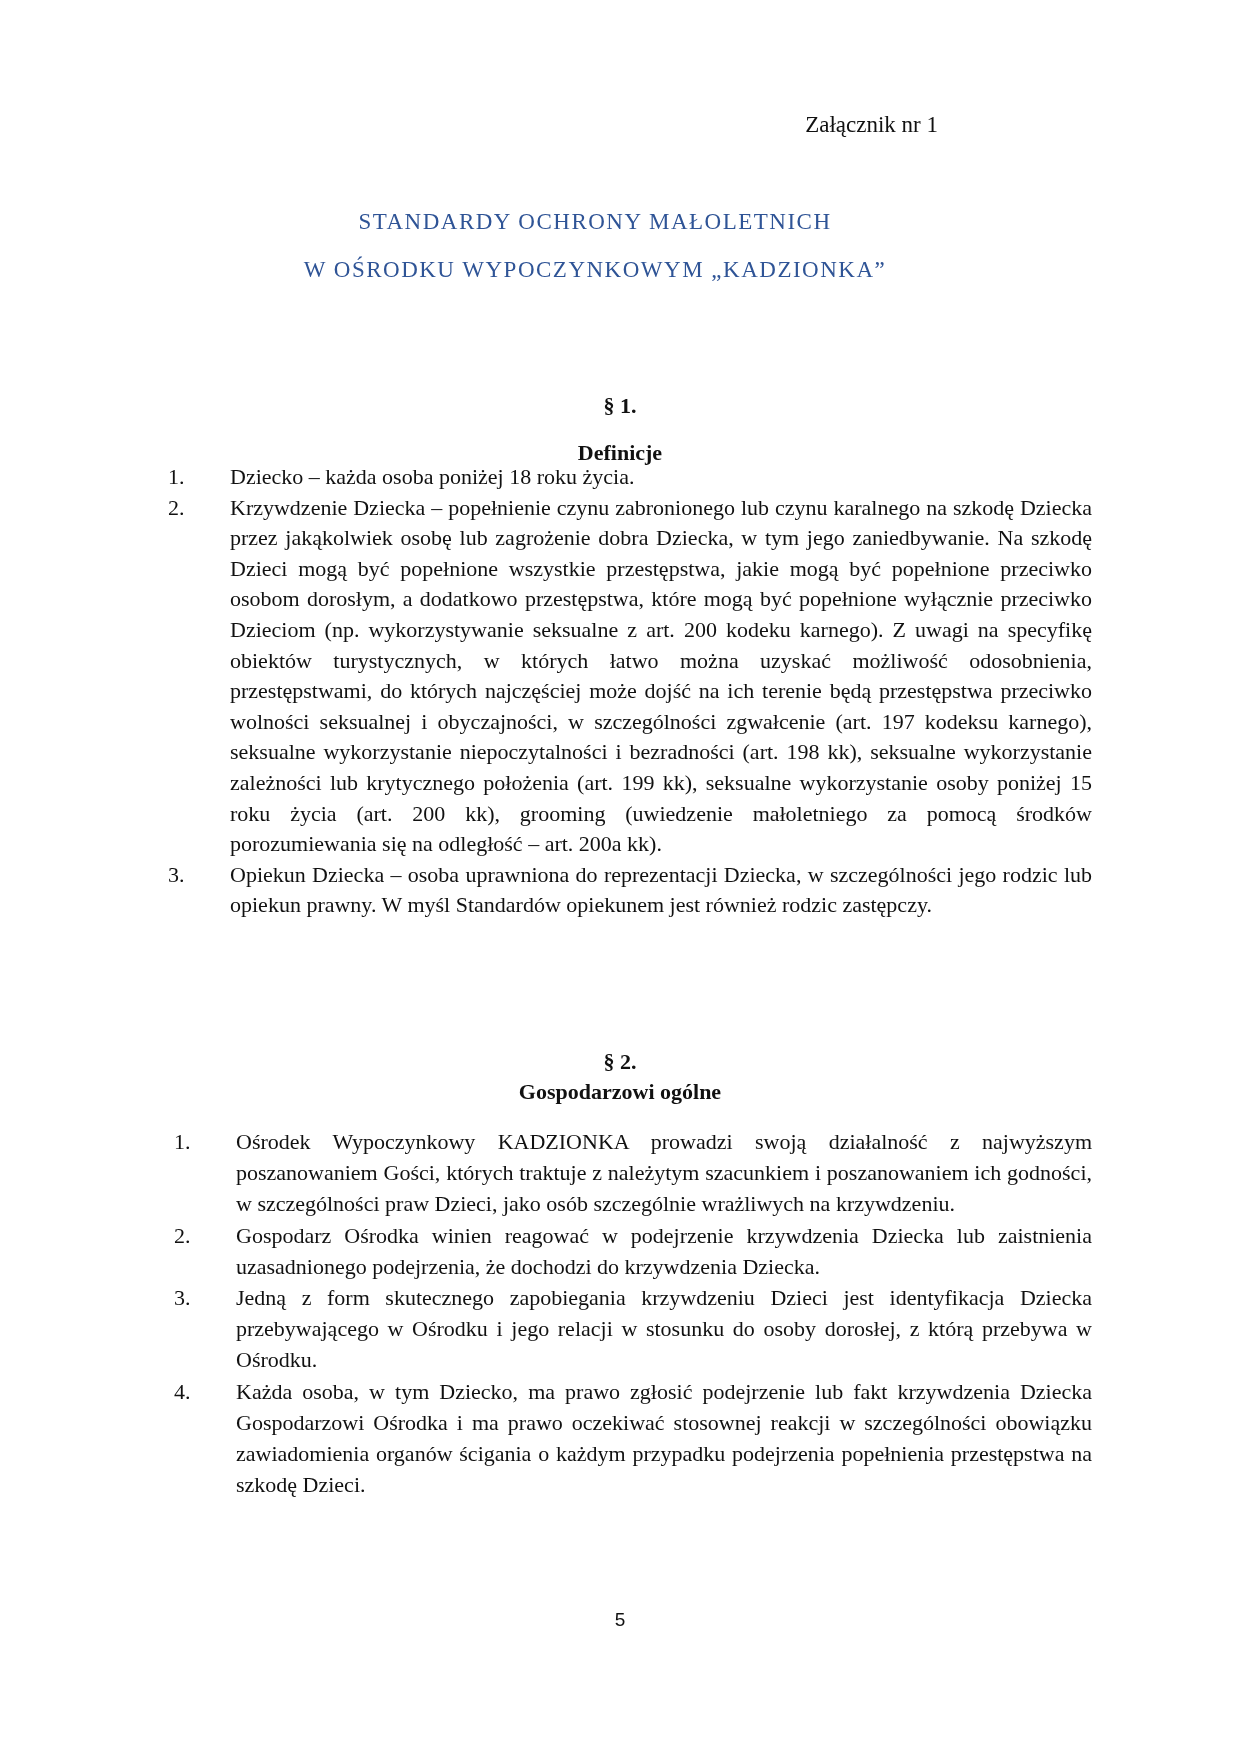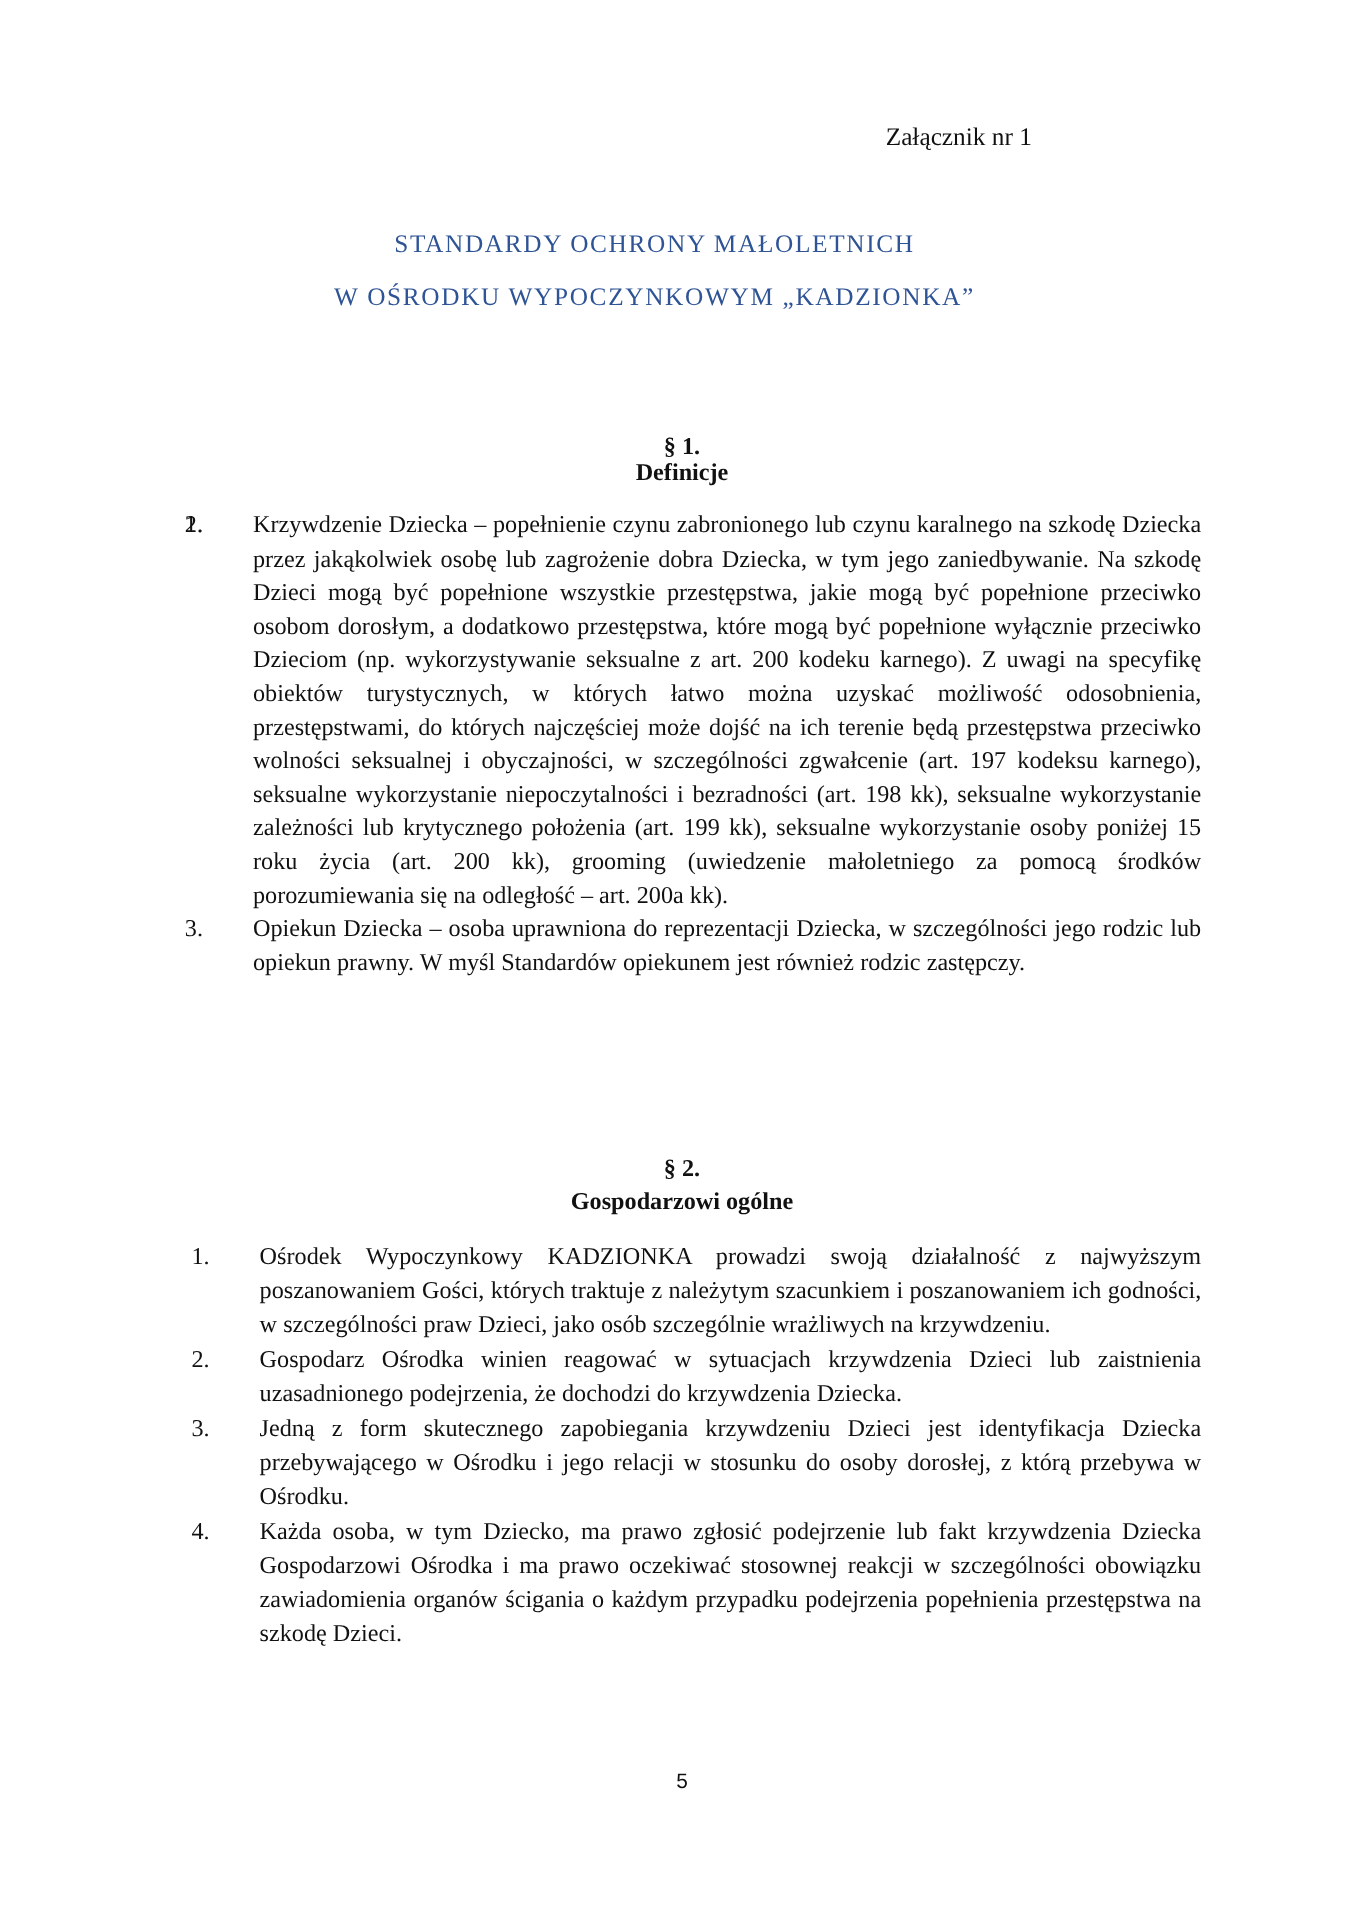--- a/index.html
+++ b/index.html
@@ -27,25 +27,26 @@
 <body>
 
 <div class="page">
 
   <div class="annex">Załącznik nr 1</div>
 
   <div class="title t1">STANDARDY OCHRONY MAŁOLETNICH</div>
   <div class="title t2">W OŚRODKU WYPOCZYNKOWYM „KADZIONKA”</div>
 
   <div class="sec-head" style="top:390px;">§ 1.</div>
-  <div class="sec-head" style="top:422px; top:393px; margin-top:20px;">Definicje</div>
+  <div class="sec-head" style="top:422px; top:393px; margin-top:44px;">Definicje</div>
 
   <ol class="list list1">
     <li>
       <span class="num">1.</span>
+      <span>Dziecko – każda osoba poniżej 18 roku życia.</span>
     </li>
     <li>
       <span class="num">2.</span>
       <span>Krzywdzenie Dziecka – popełnienie czynu zabronionego lub czynu karalnego na szkodę Dziecka przez jakąkolwiek osobę lub zagrożenie dobra Dziecka, w tym jego zaniedbywanie. Na szkodę Dzieci mogą być popełnione wszystkie przestępstwa, jakie mogą być popełnione przeciwko osobom dorosłym, a dodatkowo przestępstwa, które mogą być popełnione wyłącznie przeciwko Dzieciom (np. wykorzystywanie seksualne z art. 200 kodeku karnego). Z uwagi na specyfikę obiektów turystycznych, w których łatwo można uzyskać możliwość odosobnienia, przestępstwami, do których najczęściej może dojść na ich terenie będą przestępstwa przeciwko wolności seksualnej i obyczajności, w szczególności zgwałcenie (art. 197 kodeksu karnego), seksualne wykorzystanie niepoczytalności i bezradności (art. 198 kk), seksualne wykorzystanie zależności lub krytycznego położenia (art. 199 kk), seksualne wykorzystanie osoby poniżej 15 roku życia (art. 200 kk), grooming (uwiedzenie małoletniego za pomocą środków porozumiewania się na odległość – art. 200a kk).</span>
     </li>
     <li>
       <span class="num">3.</span>
       <span>Opiekun Dziecka – osoba uprawniona do reprezentacji Dziecka, w szczególności jego rodzic lub opiekun prawny. W myśl Standardów opiekunem jest również rodzic zastępczy.</span>
     </li>
   </ol>
@@ -53,21 +54,21 @@
   <div class="sec-head" style="top:1046px;">§ 2.</div>
   <div class="sec-head" style="top:1076px;">Gospodarzowi ogólne</div>
 
   <ol class="list list2">
     <li>
       <span class="num">1.</span>
       <span>Ośrodek Wypoczynkowy KADZIONKA prowadzi swoją działalność z najwyższym poszanowaniem Gości, których traktuje z należytym szacunkiem i poszanowaniem ich godności, w szczególności praw Dzieci, jako osób szczególnie wrażliwych na krzywdzeniu.</span>
     </li>
     <li>
       <span class="num">2.</span>
-      <span>Gospodarz Ośrodka winien reagować w sytuacjach krzywdzenia Dzieci lub zaistnienia uzasadnionego podejrzenia, że dochodzi do krzywdzenia Dziecka.</span>
+      <span>Gospodarz Ośrodka winien reagować w podejrzenie krzywdzenia Dziecka lub zaistnienia uzasadnionego podejrzenia, że dochodzi do krzywdzenia Dziecka.</span>
     </li>
     <li>
       <span class="num">3.</span>
       <span>Jedną z form skutecznego zapobiegania krzywdzeniu Dzieci jest identyfikacja Dziecka przebywającego w Ośrodku i jego relacji w stosunku do osoby dorosłej, z którą przebywa w Ośrodku.</span>
     </li>
     <li>
       <span class="num">4.</span>
       <span>Każda osoba, w tym Dziecko, ma prawo zgłosić podejrzenie lub fakt krzywdzenia Dziecka Gospodarzowi Ośrodka i ma prawo oczekiwać stosownej reakcji w szczególności obowiązku zawiadomienia organów ścigania o każdym przypadku podejrzenia popełnienia przestępstwa na szkodę Dzieci.</span>
     </li>
   </ol>

